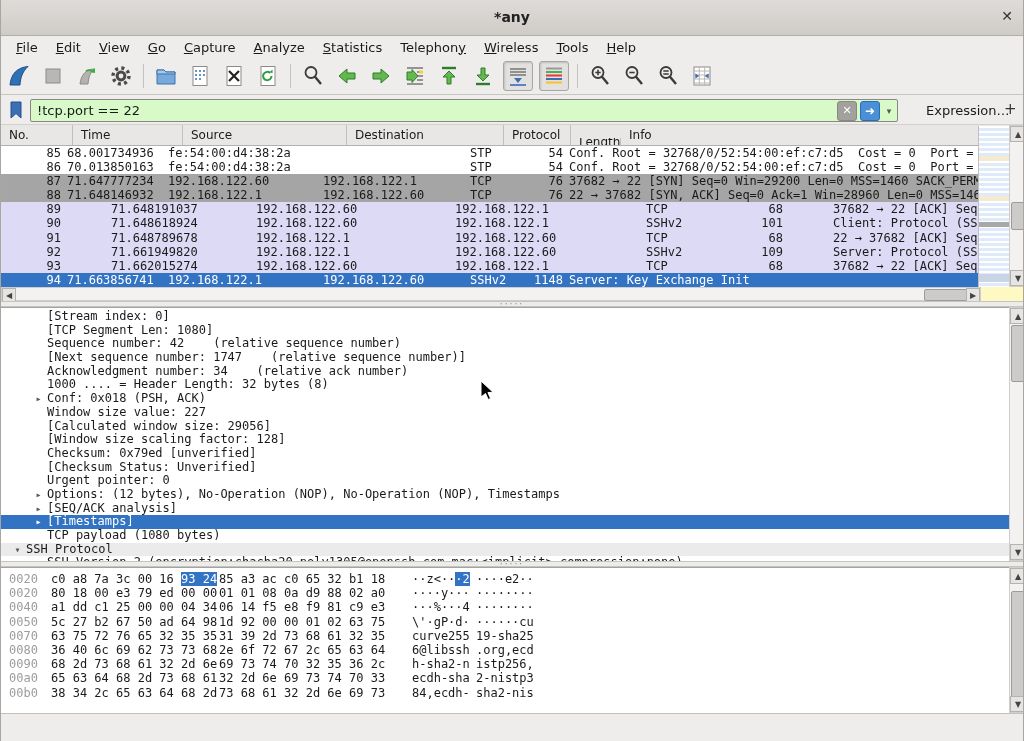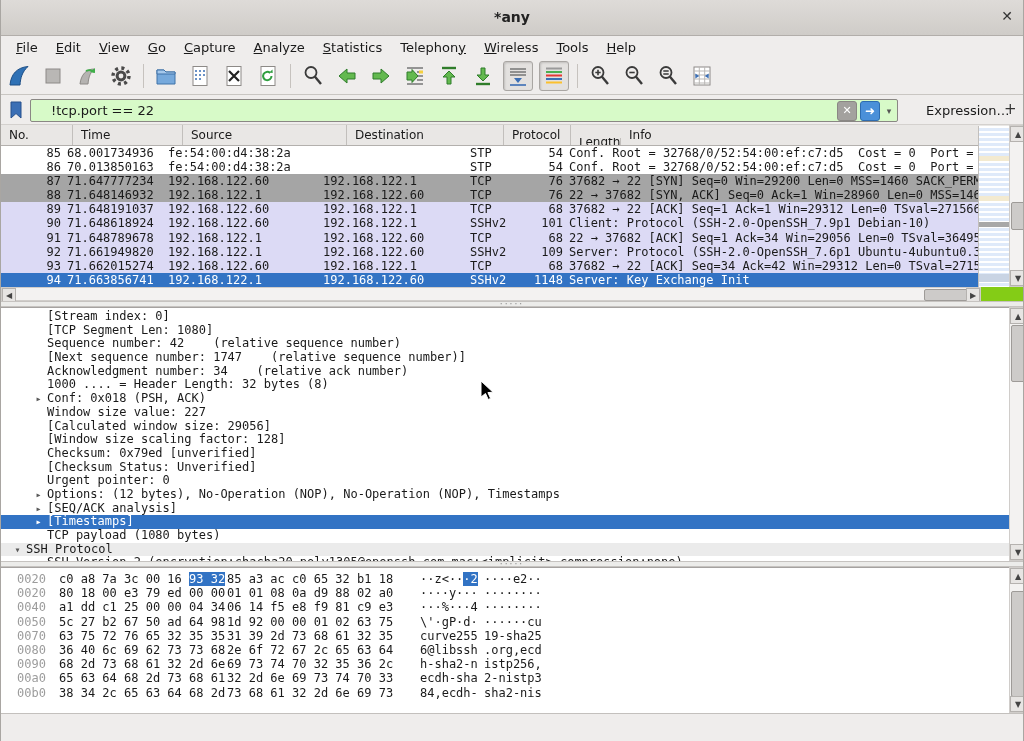--- a/index.html
+++ b/index.html
@@ -1,16 +1,16 @@
 <!DOCTYPE html>
 <html><head>
 <meta charset="utf-8">
 <style>
   html,body{margin:0;padding:0;background:#555;}
-  #window{position:relative;width:1024px;height:741px;background:#84cc16;overflow:hidden;
+  #window{position:relative;width:1024px;height:741px;background:#fef9c3;overflow:hidden;
     font-family:"DejaVu Sans","Liberation Sans",sans-serif;color:#1a1a1a;
     border-left:1px solid #a9a6a2;border-right:1px solid #a9a6a2;box-sizing:border-box;}
   .abs{position:absolute;box-sizing:border-box;}
   
   #titlebar{left:0;top:0;width:100%;height:36px;background:linear-gradient(#dedbd8,#cfccc8);
     border-bottom:1px solid #b2aeaa;}
   #title{left:0;top:9px;width:100%;text-align:center;font-size:14px;font-weight:bold;color:#222;}
   #close-btn{right:10px;top:8px;font-size:14px;color:#333;cursor:default;}
   
   #menubar{left:0;top:36px;width:100%;height:22px;background:#efedec;display:flex;align-items:center;padding-left:6px;}
@@ -19,21 +19,21 @@
   
   #toolbar{left:0;top:58px;width:100%;height:37px;background:#efedec;border-bottom:1px solid #c9c6c2;
     display:flex;align-items:center;padding-left:4px;}
   .tbtn{width:28px;height:28px;margin-right:6px;display:flex;align-items:center;justify-content:center;flex:none;}
   .tbtn.pressed{background:#e3e1df;border:1px solid #a9a6a3;border-radius:3px;box-shadow:inset 1px 1px 2px rgba(0,0,0,.15);}
   .tsep{width:1px;height:24px;background:#c6c2be;margin:0 8px 0 2px;flex:none;}
   
   #filterbar{left:0;top:95px;width:100%;height:30px;background:#efedec;border-bottom:1px solid #d4d1ce;}
   #bookmark-btn{left:4px;top:4px;width:22px;height:22px;display:flex;align-items:center;justify-content:center;}
   #filter-input{left:29px;top:99px;width:868px;height:23px;background:#d7fac8;border:1px solid #8a8784;
-    border-radius:2px;display:flex;align-items:center;padding-left:20px;}
+    border-radius:2px;display:flex;align-items:center;padding-left:6px;}
   #filter-text{flex:1;font-size:13px;white-space:pre;overflow:hidden;}
   .fbtn{width:18px;height:18px;border-radius:3px;display:flex;align-items:center;justify-content:center;
     font-size:11px;color:#fff;margin-right:3px;flex:none;}
   #filter-clear{background:#a3a19e;border:1px solid #8a8784;}
   #filter-apply{background:#4a90d9;border:1px solid #2d6cb0;font-size:12px;}
   #filter-caret{width:12px;color:#555;font-size:9px;margin-right:2px;flex:none;text-align:center;}
   #expression-label{left:925px;top:103px;font-size:13px;}
   #filter-add{left:1003px;top:100px;font-size:15px;color:#333;}
   
   #plist-header{left:0;top:125px;width:1008px;height:21px;background:#e9e7e5;border-bottom:1px solid #b3b0ad;display:flex;}
@@ -43,21 +43,21 @@
   .prow span{display:block;overflow:hidden;white-space:pre;flex:none;box-sizing:border-box;}
   .c0{width:63px;text-align:right;padding-right:3px;}
   .c1{width:101px;padding-left:3px;}
   .c2{width:155px;padding-left:3px;}
   .c3{width:148px;padding-left:3px;}
   .c4{width:58px;padding-left:2px;}
   .c5{width:41px;text-align:right;padding-right:4px;}
   .c6{width:411px;padding-left:2px;}
   .v-stp{background:#ffffff;}
   .v-gray{background:#a5a5a5;}
-  .v-tcp{background:#dcdaf5;}
+  .v-tcp{background:#dcdaf5;gap:44px;}
   .v-sel{background:#3273c4;color:#fff;}
   
   #minimap{left:977px;top:126px;width:31px;height:161px;border-left:1px solid #c2bfbc;
     background:repeating-linear-gradient(to bottom,#ffffff 0 2px,#dfeafa 2px 5px);}
   .mband{position:absolute;left:0;width:100%;}
   .sb{background:#f3f2f1;border:1px solid #d0cdca;}
   .sb-btn{position:absolute;width:14px;height:14px;background:#e7e5e3;border:1px solid #b5b2af;
     display:flex;align-items:center;justify-content:center;font-size:8px;color:#444;}
   .sb-handle{position:absolute;background:#cdcbc9;border:1px solid #9e9b98;border-radius:2px;}
   
@@ -69,21 +69,21 @@
   .dline{height:13.7px;line-height:13.7px;white-space:pre;display:flex;}
   .dline .exp{display:inline-block;width:17px;flex:none;text-align:center;color:#5a5a5a;font-size:10px;}
   .dline.ind0{padding-left:8px;}
   .dline.ind1{padding-left:29px;}
   .dline.sel{background:#3273c4;color:#fff;}
   .dline.sel .exp{color:#fff;}
   .dline.gray{background:#ebebeb;}
   
   #hex{left:0;top:567px;width:1008px;height:146px;background:#fff;border-top:1px solid #a5a2a0;overflow:hidden;
     font-family:"DejaVu Sans Mono","Liberation Mono",monospace;font-size:12px;padding-top:4px;}
-  .hxrow{height:14.2px;line-height:14.2px;white-space:pre;display:flex;padding-left:16px;}
+  .hxrow{height:14.2px;line-height:14.2px;white-space:pre;display:flex;padding-left:8px;}
   .hx-off{width:42px;color:#9c9c9c;flex:none;}
   .hx-g1{width:168px;flex:none;}
   .hx-g2{width:193px;flex:none;}
   .hx-a1{width:64px;flex:none;}
   .hl{background:#3273c4;color:#fff;}
   
   #statusbar{left:0;top:713px;width:100%;height:28px;background:#efedec;border-top:1px solid #c3c0bd;}
   svg{display:block;}
 </style>
 </head>
@@ -449,21 +449,21 @@
     </div>
   <div class="abs sb" style="left:1008px;top:307px;width:16px;height:254px;">
     <div class="sb-btn" style="left:0;top:0;">▲</div>
     <div class="sb-handle" style="left:1px;top:17px;width:12px;height:55px;"></div>
     <div class="sb-btn" style="left:0;bottom:0;">▼</div>
   </div>
 
   <div class="abs splitter" style="top:561px;">·····</div>
 
   <div class="abs" id="hex">
-      <div class="hxrow"><span class="hx-off">0020</span><span class="hx-g1">c0 a8 7a 3c 00 16 <span class="hl">93 32</span></span><span class="hx-g2">85 a3 ac c0 65 32 b1 18</span><span class="hx-a1">··z&lt;··<span class="hl">·2</span></span><span>····e2··</span></div>
+      <div class="hxrow"><span class="hx-off">0020</span><span class="hx-g1">c0 a8 7a 3c 00 16 <span class="hl">93 24</span></span><span class="hx-g2">85 a3 ac c0 65 32 b1 18</span><span class="hx-a1">··z&lt;··<span class="hl">·2</span></span><span>····e2··</span></div>
       <div class="hxrow"><span class="hx-off">0020</span><span class="hx-g1">80 18 00 e3 79 ed 00 00</span><span class="hx-g2">01 01 08 0a d9 88 02 a0</span><span class="hx-a1">····y···</span><span>········</span></div>
       <div class="hxrow"><span class="hx-off">0040</span><span class="hx-g1">a1 dd c1 25 00 00 04 34</span><span class="hx-g2">06 14 f5 e8 f9 81 c9 e3</span><span class="hx-a1">···%···4</span><span>········</span></div>
       <div class="hxrow"><span class="hx-off">0050</span><span class="hx-g1">5c 27 b2 67 50 ad 64 98</span><span class="hx-g2">1d 92 00 00 01 02 63 75</span><span class="hx-a1">\'·gP·d·</span><span>······cu</span></div>
       <div class="hxrow"><span class="hx-off">0070</span><span class="hx-g1">63 75 72 76 65 32 35 35</span><span class="hx-g2">31 39 2d 73 68 61 32 35</span><span class="hx-a1">curve255</span><span>19-sha25</span></div>
       <div class="hxrow"><span class="hx-off">0080</span><span class="hx-g1">36 40 6c 69 62 73 73 68</span><span class="hx-g2">2e 6f 72 67 2c 65 63 64</span><span class="hx-a1">6@libssh</span><span>.org,ecd</span></div>
       <div class="hxrow"><span class="hx-off">0090</span><span class="hx-g1">68 2d 73 68 61 32 2d 6e</span><span class="hx-g2">69 73 74 70 32 35 36 2c</span><span class="hx-a1">h-sha2-n</span><span>istp256,</span></div>
       <div class="hxrow"><span class="hx-off">00a0</span><span class="hx-g1">65 63 64 68 2d 73 68 61</span><span class="hx-g2">32 2d 6e 69 73 74 70 33</span><span class="hx-a1">ecdh-sha</span><span>2-nistp3</span></div>
       <div class="hxrow"><span class="hx-off">00b0</span><span class="hx-g1">38 34 2c 65 63 64 68 2d</span><span class="hx-g2">73 68 61 32 2d 6e 69 73</span><span class="hx-a1">84,ecdh-</span><span>sha2-nis</span></div>
     </div>
   <div class="abs sb" style="left:1008px;top:567px;width:16px;height:146px;">

